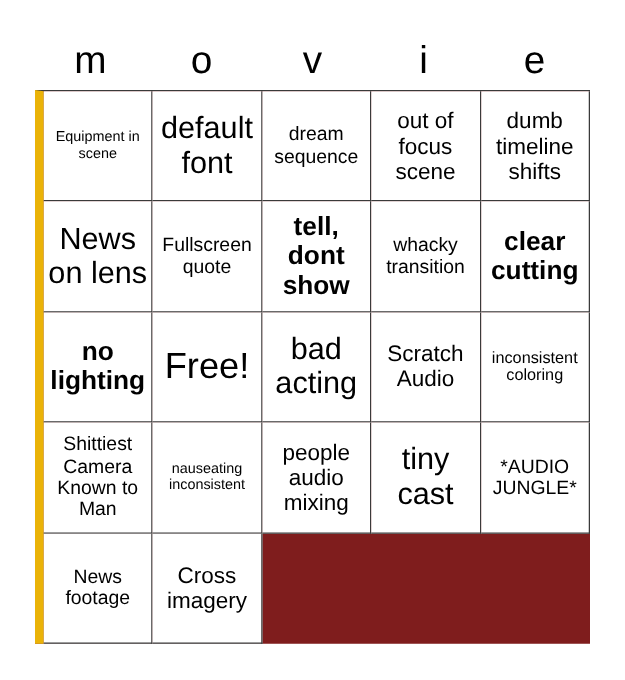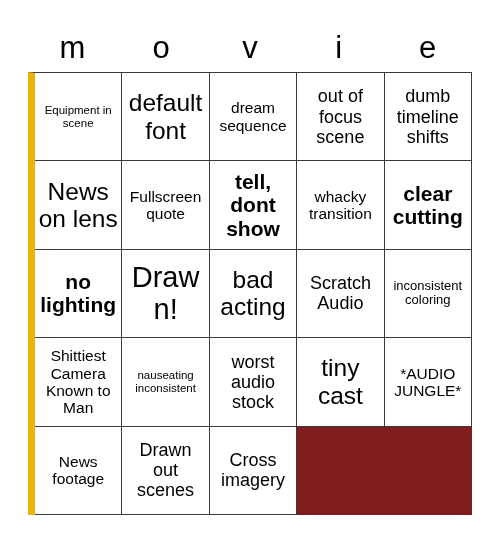--- a/index.html
+++ b/index.html
@@ -134,52 +134,49 @@
         <span class="cell-text">whacky transition</span>
       </div>
 
     <div class="bingo-cell fs-xl">
         <span class="cell-text">clear cutting</span>
       </div>
     <div class="bingo-cell fs-xl">
         <span class="cell-text">no lighting</span>
       </div>
     <div class="bingo-cell fs-free">
-        <span class="cell-text">Drawn!</span>
+        <span class="cell-text">Free!</span>
       </div>
     <div class="bingo-cell fs-xxl">
         <span class="cell-text">bad acting</span>
       </div>
     <div class="bingo-cell fs-l">
         <span class="cell-text">Scratch Audio</span>
       </div>
 
     <div class="bingo-cell fs-s">
         <span class="cell-text">inconsistent coloring</span>
       </div>
     <div class="bingo-cell fs-m">
         <span class="cell-text">Shittiest Camera Known to Man</span>
       </div>
     <div class="bingo-cell fs-xs">
         <span class="cell-text">nauseating inconsistent</span>
       </div>
     <div class="bingo-cell fs-l">
-        <span class="cell-text">worst audio stock</span>
+        <span class="cell-text">people audio mixing</span>
       </div>
     <div class="bingo-cell fs-xxl">
         <span class="cell-text">tiny cast</span>
       </div>
 
     <div class="bingo-cell fs-m">
         <span class="cell-text">*AUDIO JUNGLE*</span>
       </div>
     <div class="bingo-cell fs-m">
         <span class="cell-text">News footage</span>
       </div>
     <div class="bingo-cell fs-l">
-        <span class="cell-text">Drawn out scenes</span>
-      </div>
-    <div class="bingo-cell fs-l">
         <span class="cell-text">Cross imagery</span>
       </div>
 
   </div>
 </div>
 
 </body></html>

